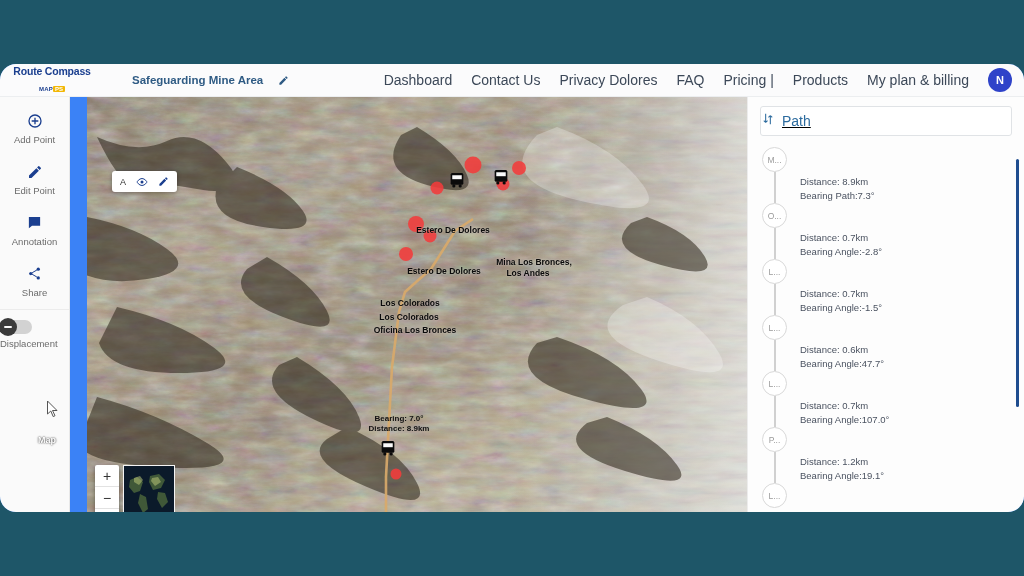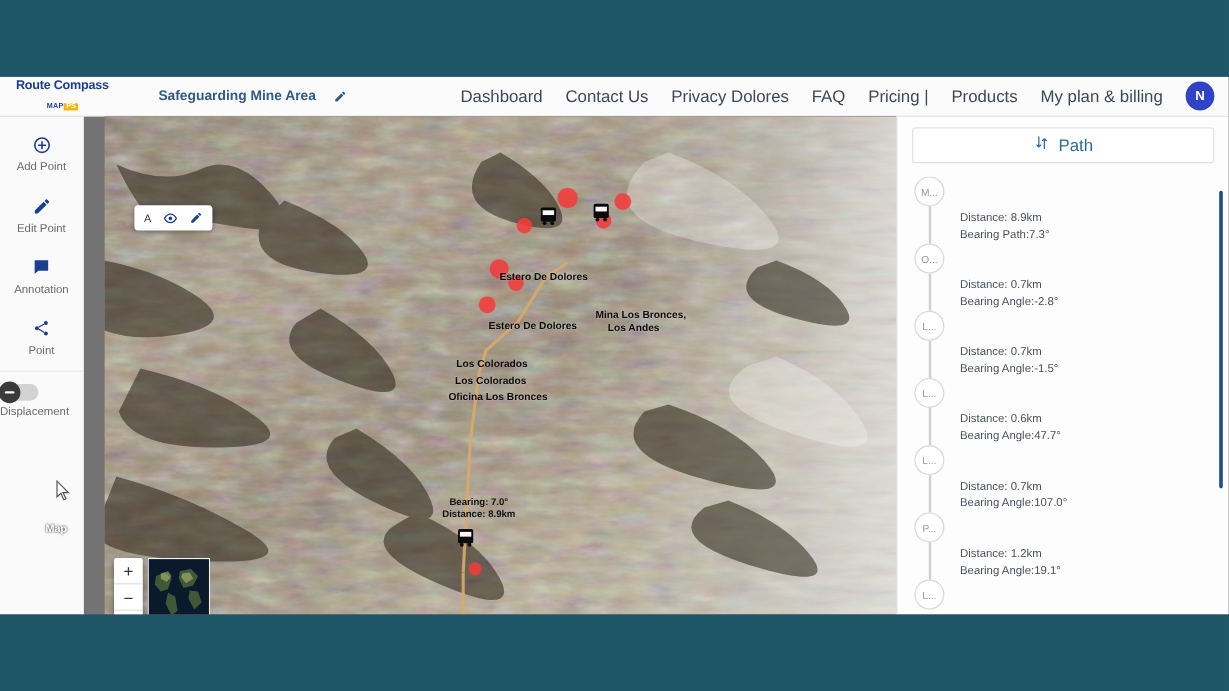--- a/index.html
+++ b/index.html
@@ -6,22 +6,23 @@
   html, body {
     width: 1024px; height: 576px;
     background: #1e5668;
     font-family: "Liberation Sans", sans-serif;
     overflow: hidden;
   }
   #app {
     position: absolute;
     left: 0; top: 64px;
     width: 1024px; height: 448px;
-    background: #737373;
+    background: #3b82f6;
     overflow: hidden;
+    border-radius: 16px;
   }
 
   
   .topbar {
     position: absolute; left: 0; top: 0;
     width: 1024px; height: 33px;
     background: #fbfbfc;
     display: flex; align-items: center;
     border-bottom: 1px solid #eceef0;
   }
@@ -156,22 +157,22 @@
   
   .panel {
     position: absolute; left: 747px; top: 33px;
     width: 277px; height: 415px;
     background: #fdfdfd;
     border-left: 1px solid #ececec;
   }
   .panel-head {
     margin: 9px 12px 0 12px; height: 30px;
     border: 1px solid #e0e3e6; border-radius: 3px;
-    display: flex; align-items: center; justify-content: center; gap: 7px;
-    background: #fff; cursor: pointer;
+    display: flex; align-items: center; justify-content: flex-start; gap: 7px;
+    background: #fff; cursor: pointer; text-decoration: underline;
   }
   .panel-head .t { font-size: 14px; color: #2c6b9e; }
   .steps {
     position: absolute; left: 0; top: 50px;
     width: 277px; height: 365px; overflow: hidden;
     padding-left: 14px;
   }
   .step { position: relative; }
   .node {
     width: 25px; height: 25px; border-radius: 50%;
@@ -257,21 +258,21 @@
 
     <div class="tool">
       <span class="tool-ico">
         <svg width="15" height="15" viewBox="0 0 24 24">
             <circle cx="18" cy="5" r="2.6" fill="#1b3f8f"></circle>
             <circle cx="6" cy="12" r="2.6" fill="#1b3f8f"></circle>
             <circle cx="18" cy="19" r="2.6" fill="#1b3f8f"></circle>
             <path d="M8.2 10.8l7.6-4.4M8.2 13.2l7.6 4.4" stroke="#1b3f8f" stroke-width="1.6"></path>
           </svg>
       </span>
-      <span class="tool-label">Point</span>
+      <span class="tool-label">Share</span>
     </div>
 
 
     <div class="toggle-row">
       <span class="switch">
           <span class="knob"></span>
         </span>
       <span class="tool-label">Displacement</span>
     </div>
   </div>

